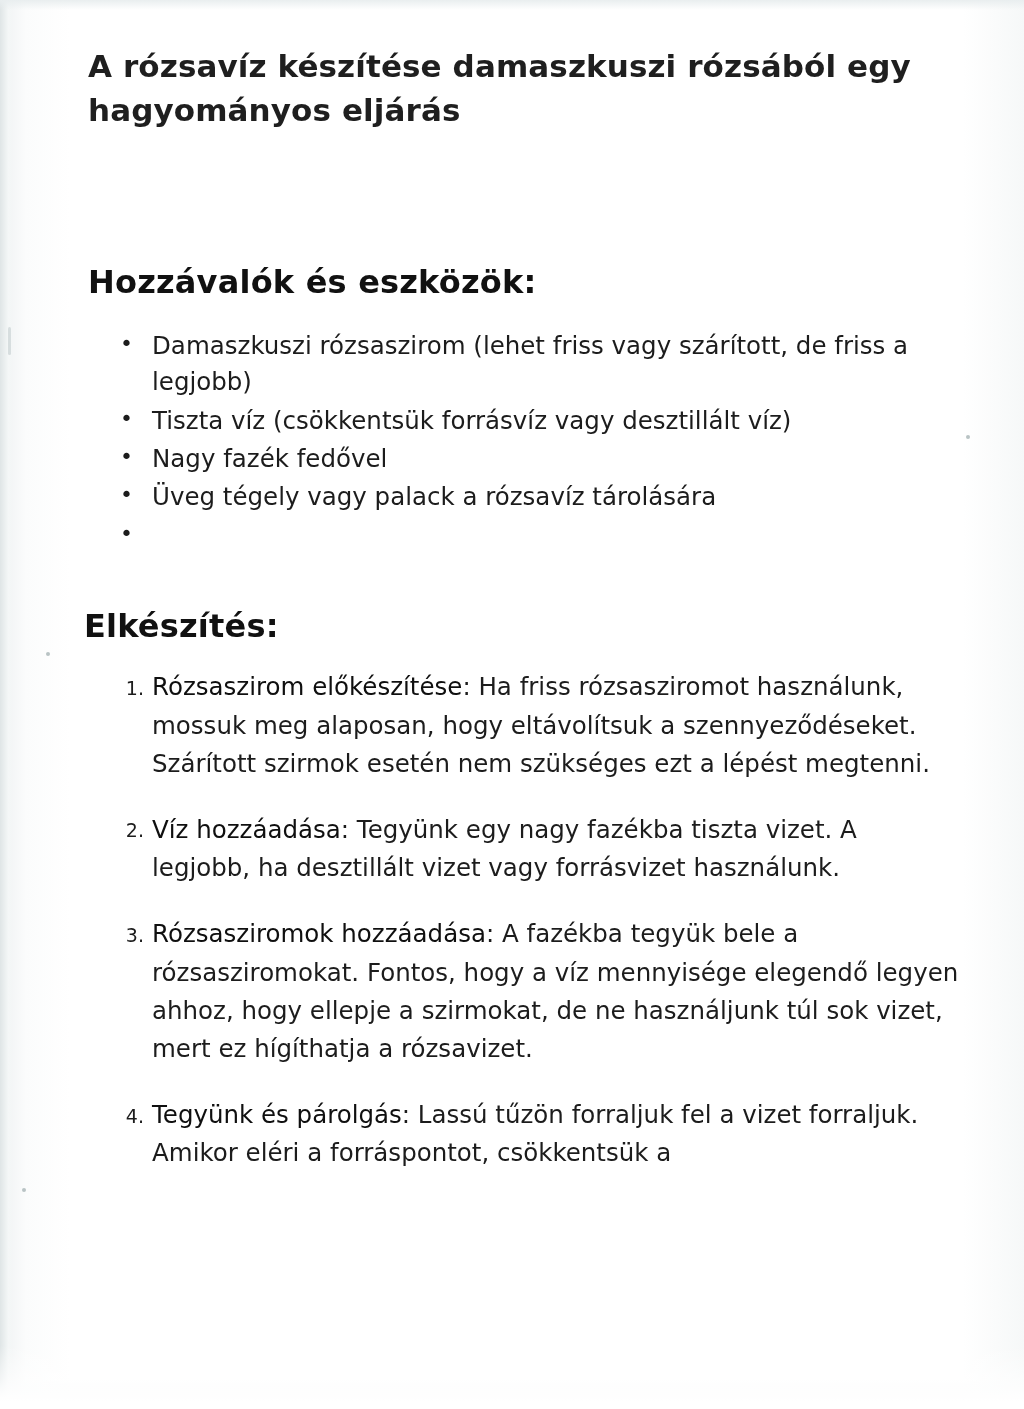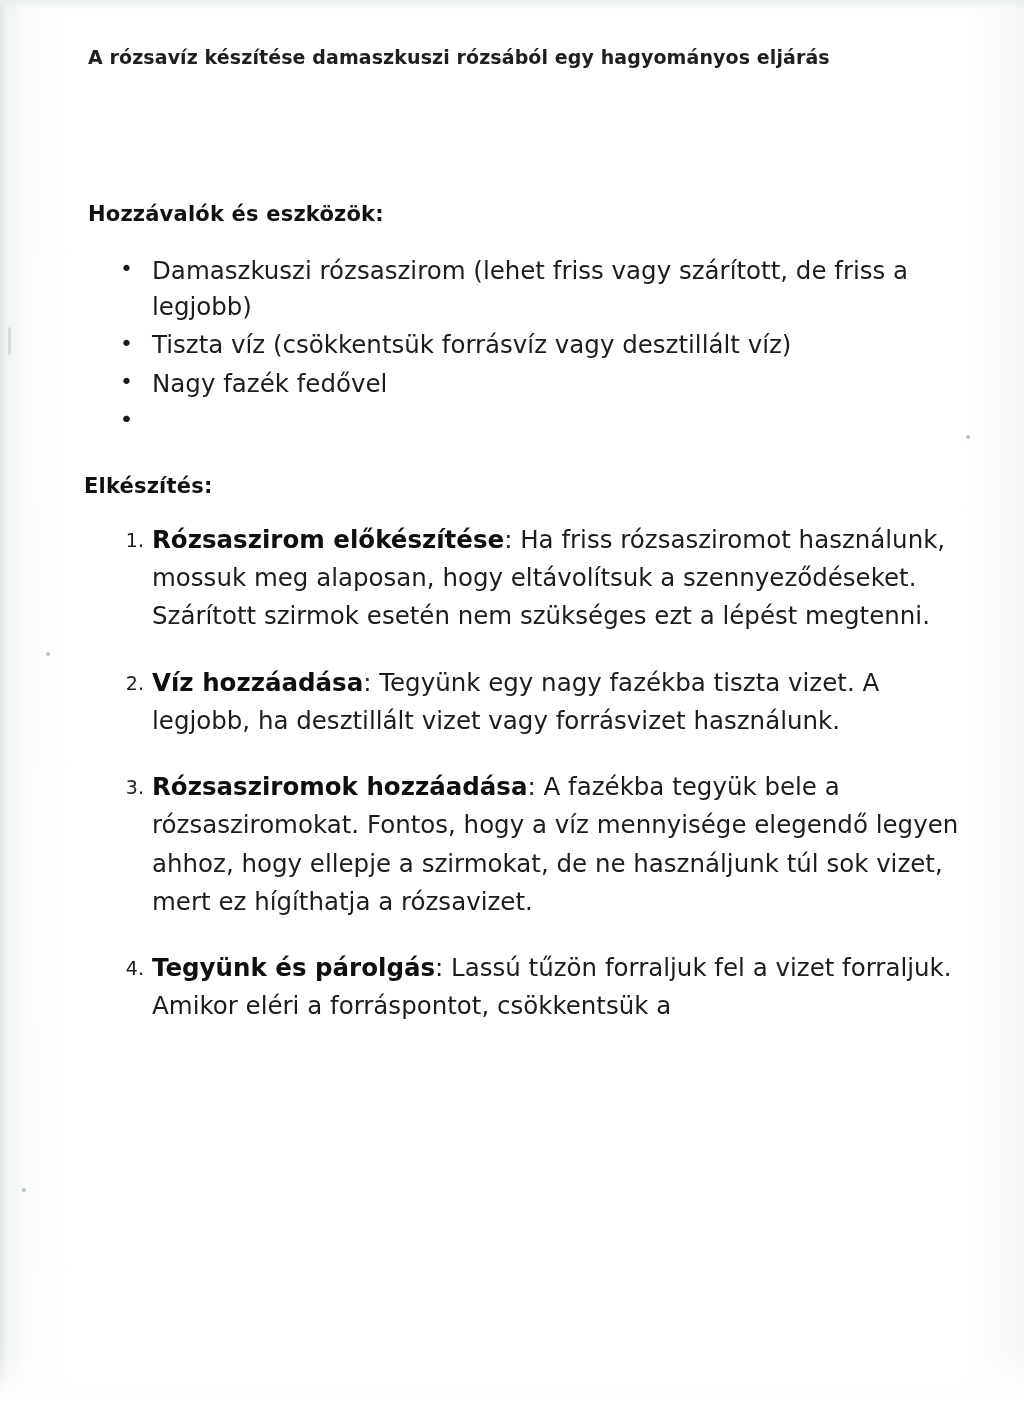--- a/index.html
+++ b/index.html
@@ -59,38 +59,38 @@
   }
 
   .content {
     position: absolute;
     left: 88px;
     top: 44px;
     width: 872px;
   }
 
   .doc-title {
-    font-size: 19px;
+    font-size: 31px;
     line-height: 1.42;
     letter-spacing: 0.1px;
     color: #1f1f1f;
     margin: 0 0 0 0;
     max-width: 830px;
   }
 
   .section-heading {
     font-weight: bold;
-    font-size: 21px;
+    font-size: 32px;
     letter-spacing: 0.2px;
     color: #111111;
     margin: 0;
   }
 
   #ingredients-heading { margin-top: 131px; }
-  #steps-heading { margin-top: 72px; margin-left: -4px; }
+  #steps-heading { margin-top: 92px; margin-left: -4px; }
 
   ul.ingredients {
     list-style: none;
     margin: 27px 0 0 0;
     padding: 0 0 0 26px;
   }
   ul.ingredients li {
     position: relative;
     font-size: 24.5px;
     line-height: 1.48;
@@ -126,21 +126,21 @@
   ol.steps li .num {
     position: absolute;
     left: 0;
     top: 0.28em;
     width: 30px;
     text-align: right;
     font-size: 19px;
     color: #1c1c1c;
   }
   ol.steps li .step-title {
-    font-weight: bold;
+    font-weight: normal;
     color: #0f0f0f;
   }
   ol.steps li .step-body {
     color: #1c1c1c;
   }
 
   
   .fade-bottom {
     position: absolute;
     left: 0;
@@ -178,20 +178,21 @@
       <li>
         <span class="bullet">•</span>
         <span>Tiszta víz (csökkentsük forrásvíz vagy desztillált víz)</span>
       </li>
       <li>
         <span class="bullet">•</span>
         <span>Nagy fazék fedővel</span>
       </li>
       <li>
         <span class="bullet">•</span>
+        <span>Üveg tégely vagy palack a rózsavíz tárolására</span>
       </li>
       <li>
         <span class="bullet">•</span>
       </li>
     </ul>
 
     <h2 class="section-heading" id="steps-heading">Elkészítés:</h2>
 
     <ol class="steps">
       <li>

